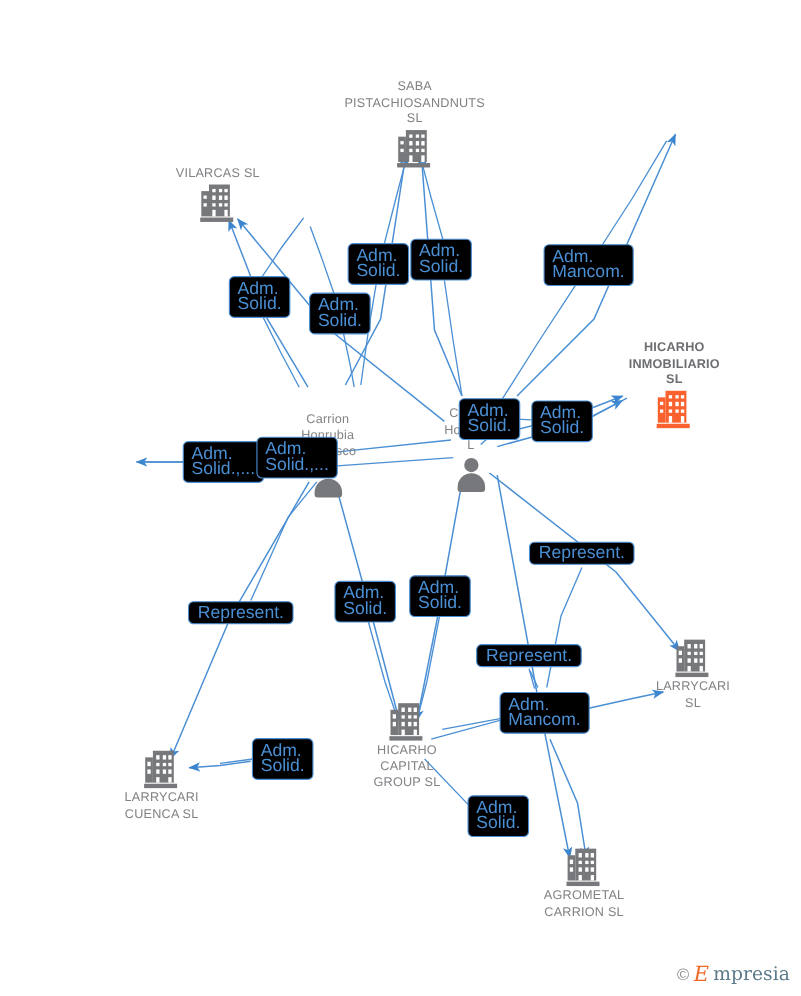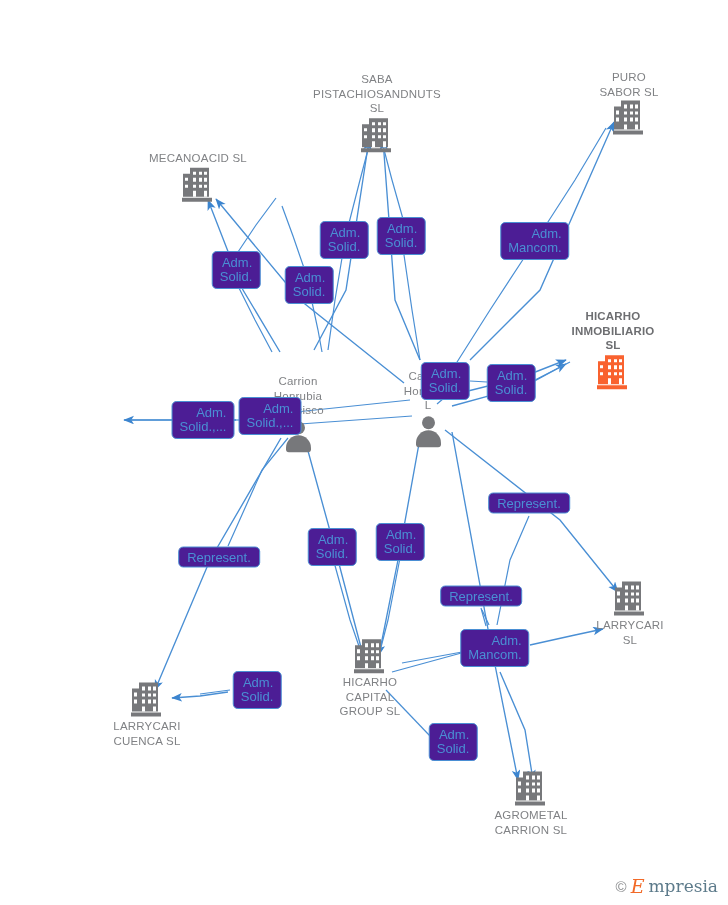--- a/index.html
+++ b/index.html
@@ -31,23 +31,23 @@
 
   
   .person{width:30px;height:32px;position:relative;}
   .person .head{position:absolute;left:9px;top:1px;width:13px;height:13px;border-radius:50%;background:#77787b;}
   .person .body{position:absolute;left:3px;top:15px;width:25px;height:17px;
                 background:#77787b;border-radius:13px 13px 3px 3px;}
 
   
   .badge{
     position:absolute;transform:translate(-50%,-50%);
-    border:1.4px solid #4a8fd4;border-radius:5px;background:#4c1d95;
-    color:#4a8fd4;font-size:13px;line-height:14px;
-    padding:4px 7px;text-align:right;white-space:pre-line;
+    border:1.4px solid #4a8fd4;border-radius:5px;background:#000000;
+    color:#4a8fd4;font-size:16px;line-height:14px;
+    padding:4px 7px;text-align:left;white-space:pre-line;
     box-sizing:border-box;
   }
   .badge.one-line{line-height:13px;padding:3px 8px;}
 
   .watermark{position:absolute;right:10px;bottom:8px;display:flex;align-items:center;gap:4px;}
   .watermark .c{color:#8a8c8e;font-size:15px;}
   .watermark .e{color:#f26a28;font-size:19px;font-family:"DejaVu Serif",serif;font-style:italic;}
   .watermark .rest{color:#5c7a8a;font-size:17px;font-family:"DejaVu Serif",serif;}
 </style>
 </head>
@@ -140,47 +140,23 @@
           <div class="win" style="left:21px;top:10.5px;"></div>
         <div class="win" style="left:10px;top:17px;"></div>
           <div class="win" style="left:15.5px;top:17px;"></div>
           <div class="win" style="left:21px;top:17px;"></div>
         <div class="win" style="left:10px;top:23.5px;height:5.5px;"></div>
           <div class="win" style="left:21px;top:23.5px;height:5.5px;"></div>
       </div>
     </div>
   </div>
 
-  <div class="node" style="left:629px;top:103px;">
-    <div class="label">PURO
-SABOR  SL</div>
-    <div class="glyph">
-      <div class="bld">
-        <div class="annex"></div>
-          <div class="tower"></div>
-          <div class="base"></div>
-        <div class="win" style="left:1.6px;top:10px;"></div>
-          <div class="win" style="left:1.6px;top:17px;"></div>
-        <div class="win" style="left:10px;top:4px;"></div>
-          <div class="win" style="left:15.5px;top:4px;"></div>
-          <div class="win" style="left:21px;top:4px;"></div>
-        <div class="win" style="left:10px;top:10.5px;"></div>
-          <div class="win" style="left:15.5px;top:10.5px;"></div>
-          <div class="win" style="left:21px;top:10.5px;"></div>
-        <div class="win" style="left:10px;top:17px;"></div>
-          <div class="win" style="left:15.5px;top:17px;"></div>
-          <div class="win" style="left:21px;top:17px;"></div>
-        <div class="win" style="left:10px;top:23.5px;height:5.5px;"></div>
-          <div class="win" style="left:21px;top:23.5px;height:5.5px;"></div>
-      </div>
-    </div>
-  </div>
 
   <div class="node" style="left:198px;top:177px;">
-    <div class="label">MECANOACID SL</div>
+    <div class="label">VILARCAS SL</div>
     <div class="glyph">
       <div class="bld">
         <div class="annex"></div>
           <div class="tower"></div>
           <div class="base"></div>
         <div class="win" style="left:1.6px;top:10px;"></div>
           <div class="win" style="left:1.6px;top:17px;"></div>
         <div class="win" style="left:10px;top:4px;"></div>
           <div class="win" style="left:15.5px;top:4px;"></div>
           <div class="win" style="left:21px;top:4px;"></div>

